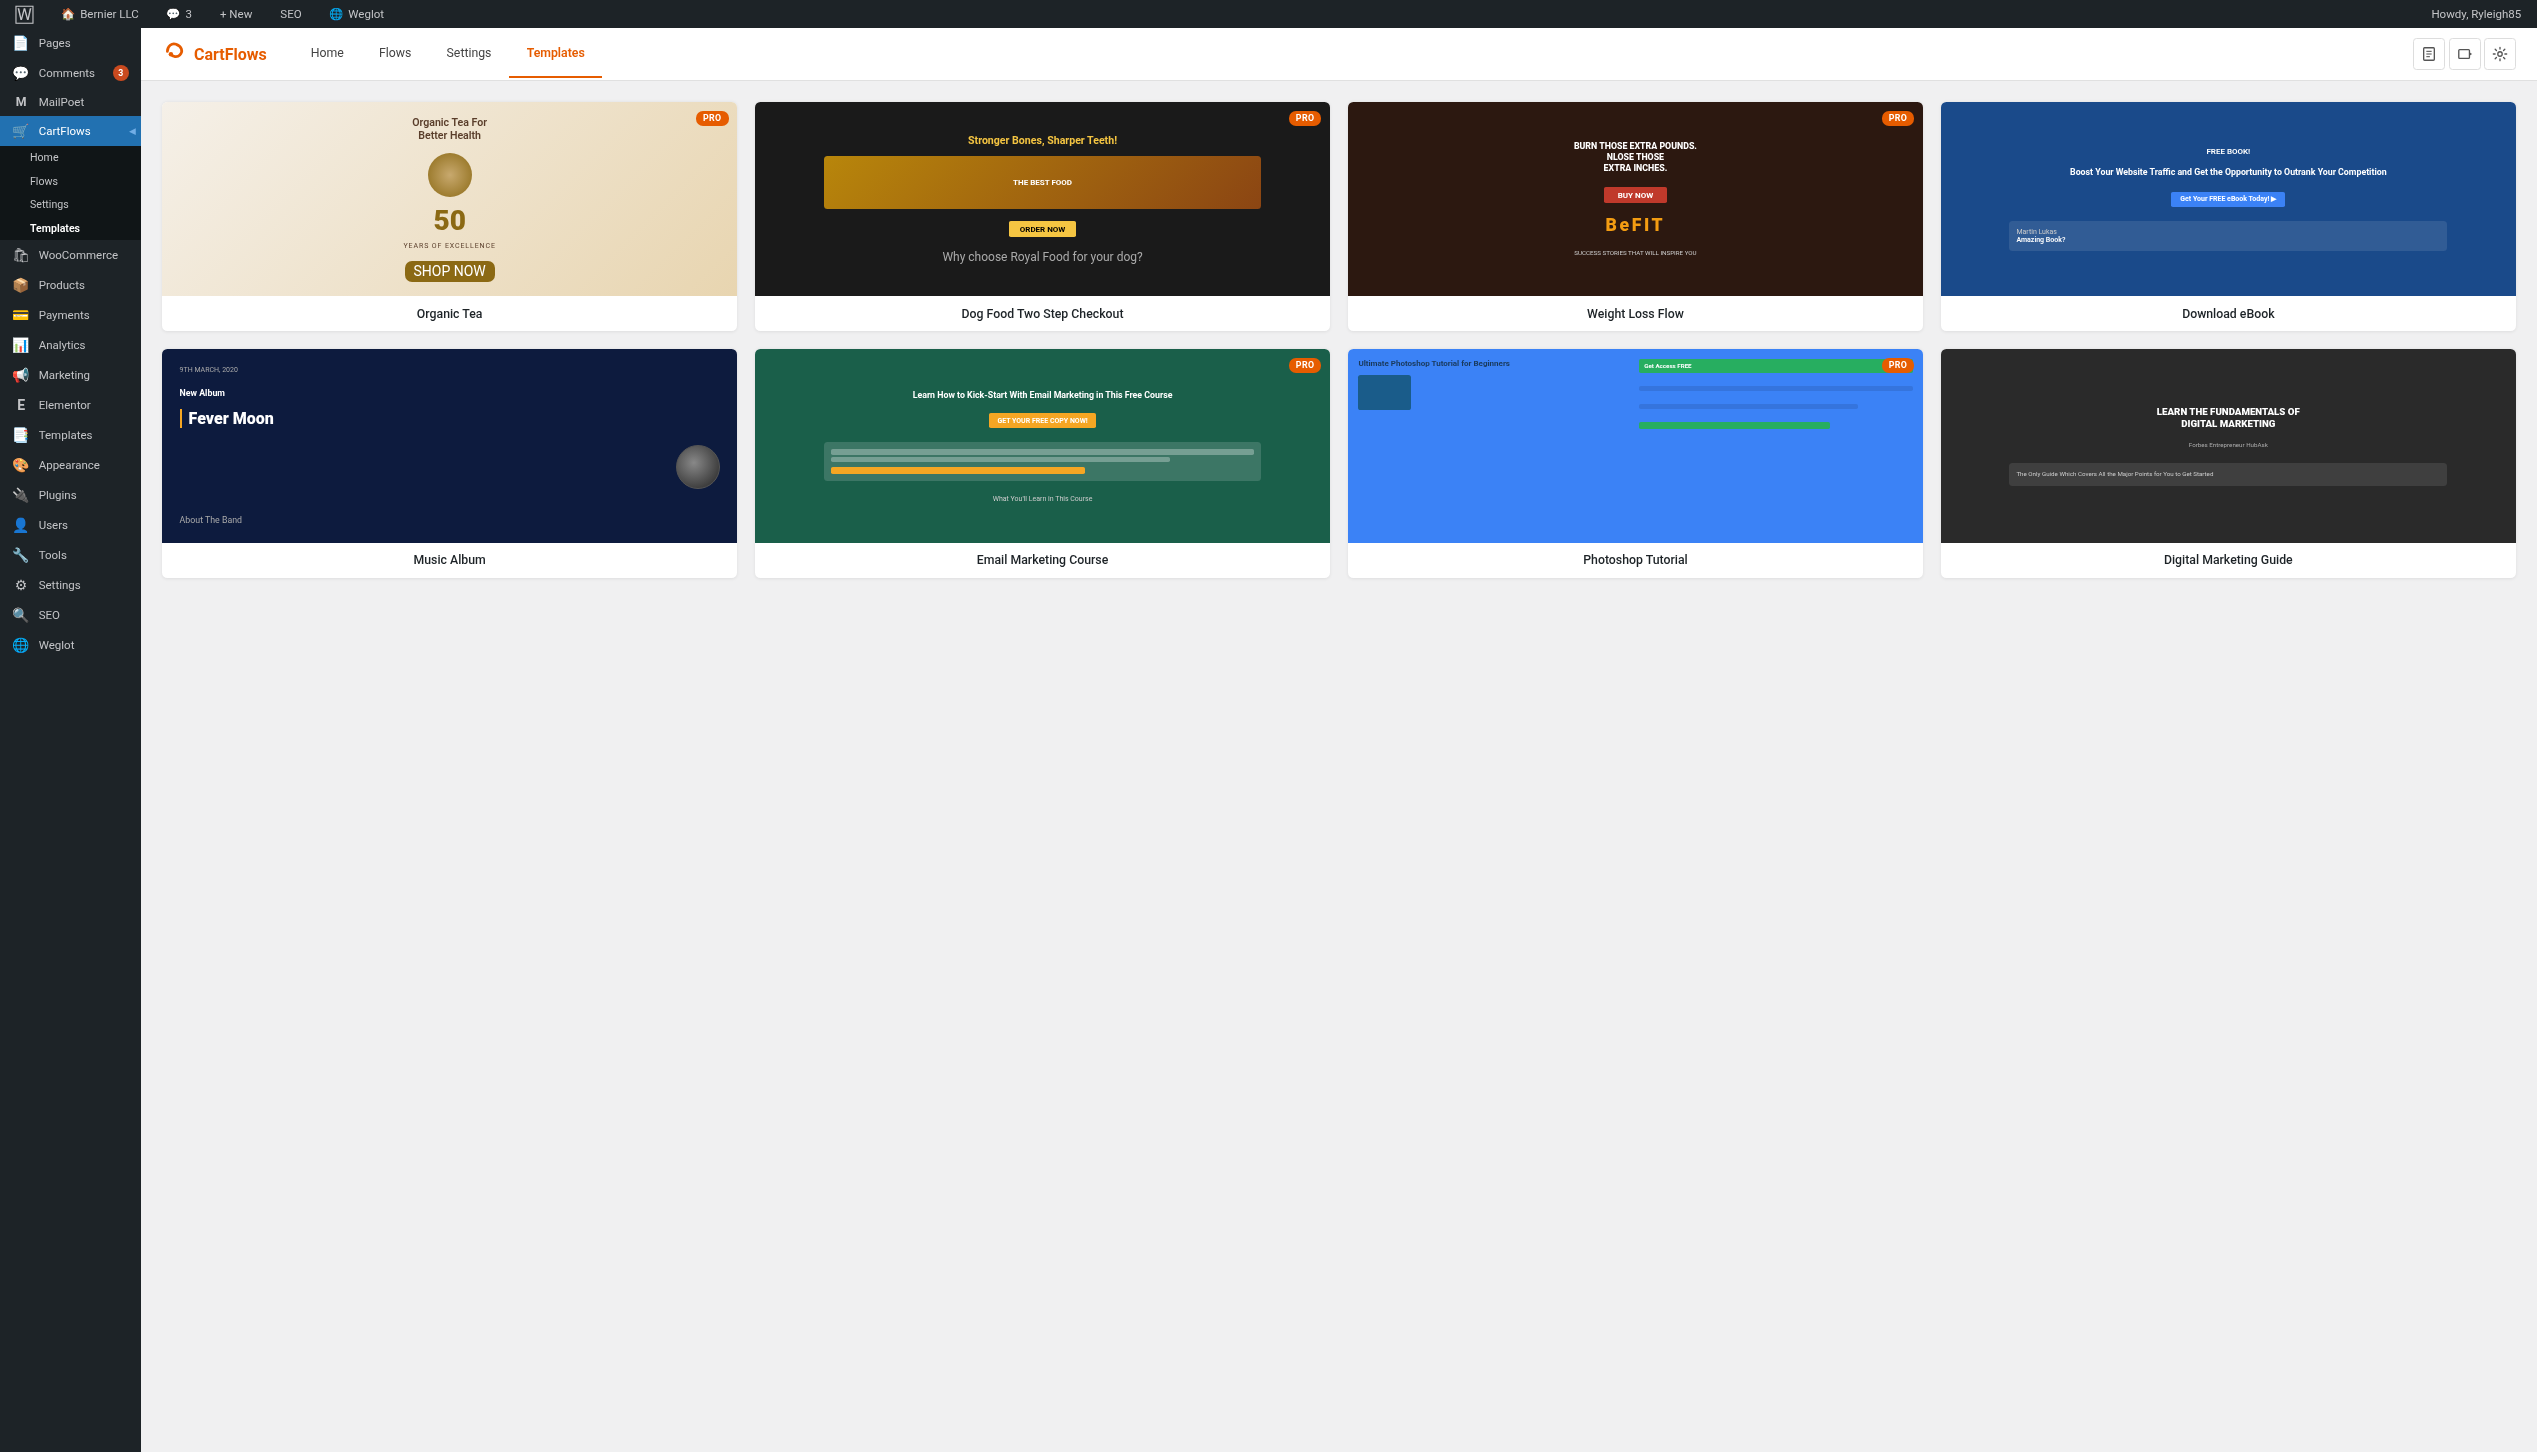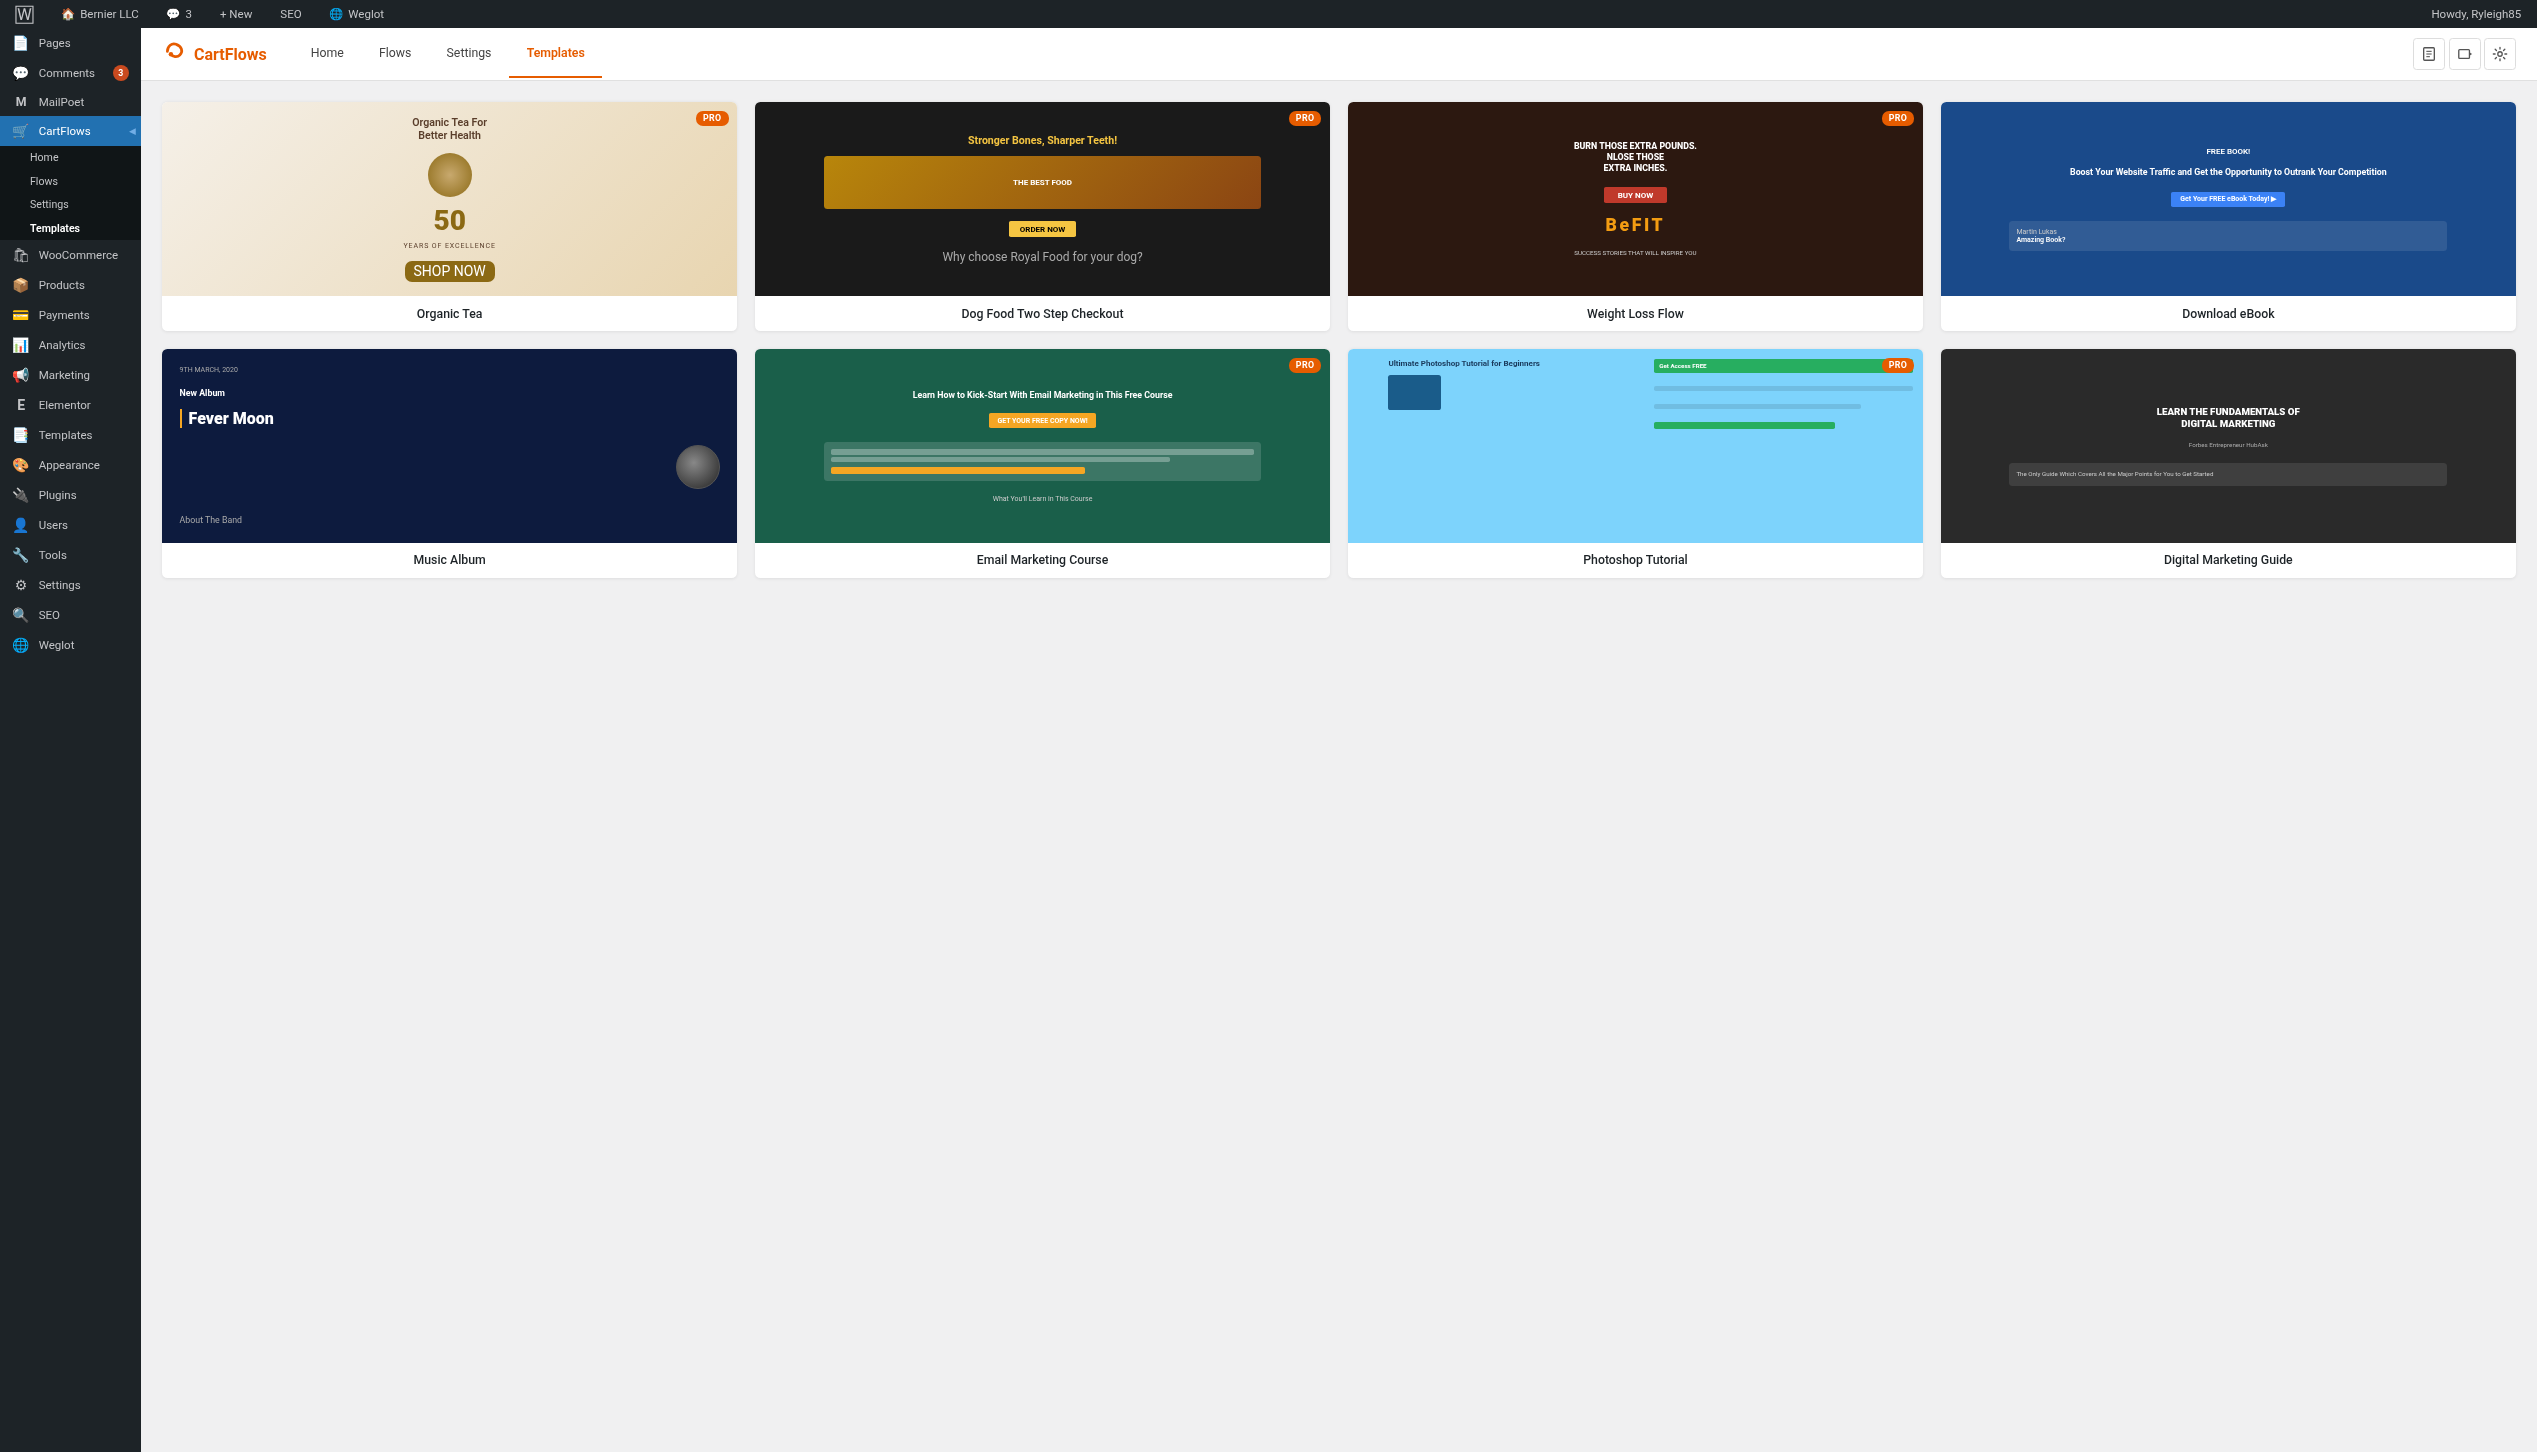--- a/index.html
+++ b/index.html
@@ -118,21 +118,21 @@
       font-size: 12.3px; color: #1d2327; font-weight: 500;
     }
 
     
     .bg-organic { background: linear-gradient(135deg, #f5f0e8 0%, #e8d5b0 100%); }
     .bg-dogfood { background: #1a1a1a; }
     .bg-weightloss { background: #2c1810; }
     .bg-ebook { background: #1a4a8a; }
     .bg-music { background: #0d1b3e; }
     .bg-emailcourse { background: #1a5f4a; }
-    .bg-photoshop { background: #7dd3fc; padding-left: 30px; }
+    .bg-photoshop { background: #3b82f6; }
     .bg-digitalmarketing { background: #2a2a2a; }
 
     .thumb-content {
       width: 100%; height: 100%;
       display: flex; flex-direction: column;
       align-items: center; justify-content: center;
       padding: 14px; gap: 7px;
     }
 
     

